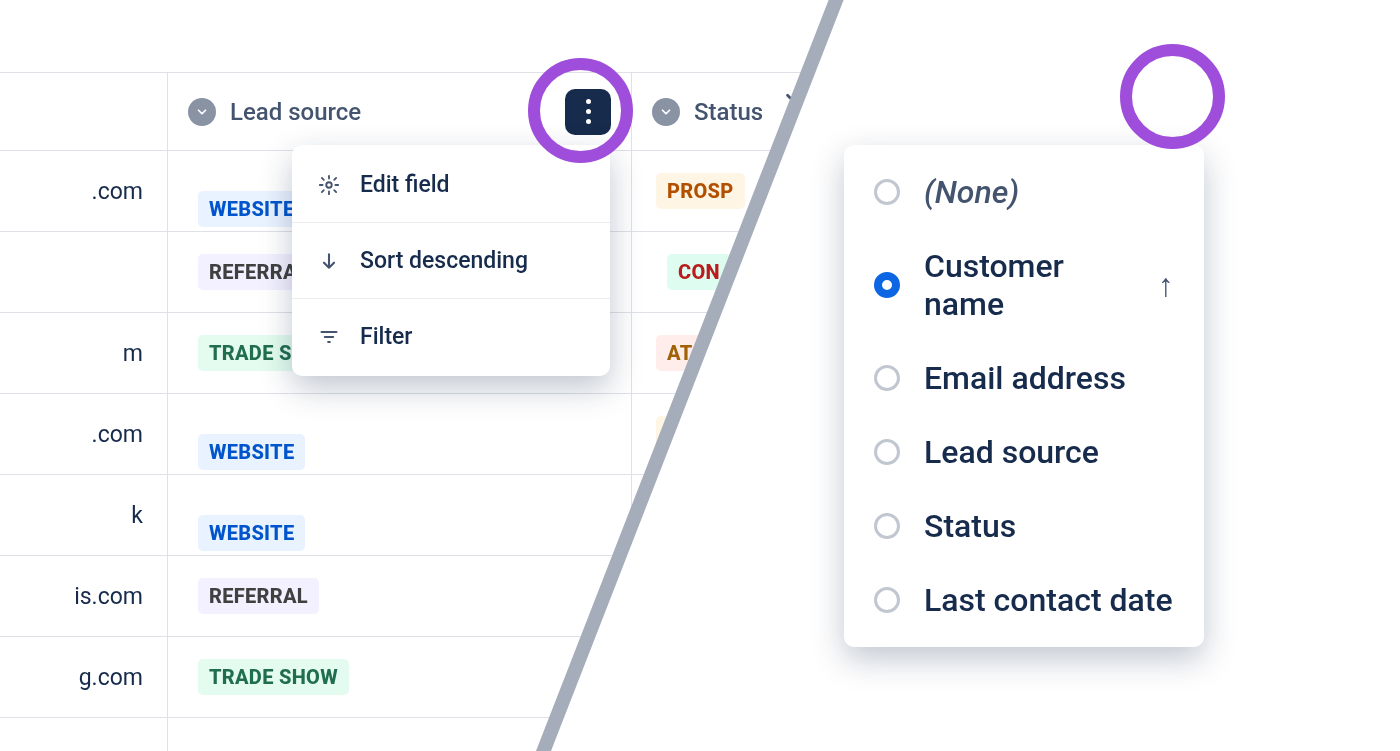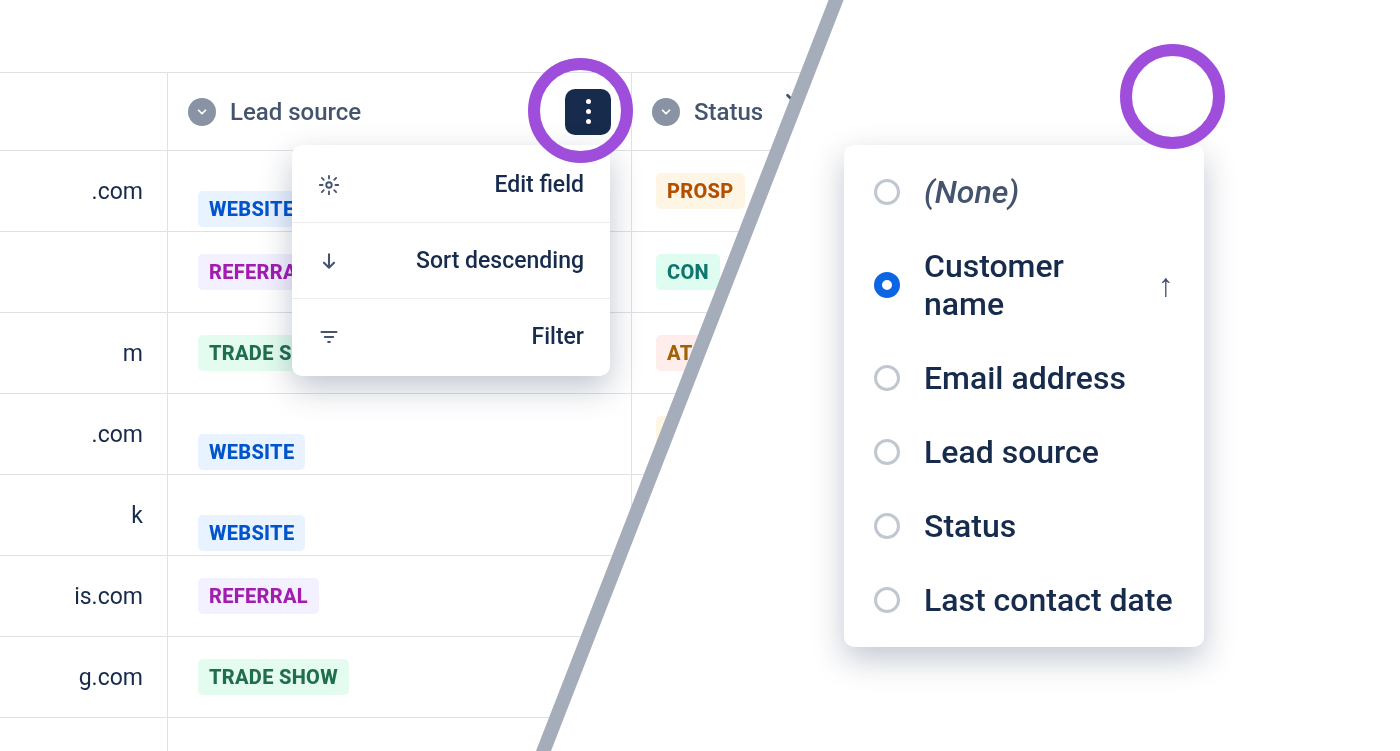--- a/index.html
+++ b/index.html
@@ -19,29 +19,29 @@
   .more-dots { display:flex; flex-direction:column; gap:5px;}
   .more-dots span{ width:5px; height:5px; border-radius:50%; background:#fff;}
   .lt-row { display:flex; height:81px; border-bottom:1px solid #DFE1E6;}
   .lt-row:last-child{border-bottom:none;}
   .cell { display:flex; align-items:center; padding:0 20px;}
   .cell-email { width:318px; border-right:1px solid #DFE1E6; font-size:23px; color:#172B4D; justify-content:flex-end; padding-right:24px;}
   .cell-lead  { width:464px; border-right:1px solid #DFE1E6; padding-left:30px;}
   .cell-status{ width:198px; padding-left:24px;}
   .badge { display:inline-block; padding:6px 11px; border-radius:5px; font-size:20px; font-weight:800; letter-spacing:0.3px; white-space:nowrap;}
   .b-blue   { background:#E9F2FF; color:#0055CC;margin-top:36px; }
-  .b-purple { background:#F3F0FF; color:#a21caf; }
+  .b-purple { background:#F3F0FF; color:#404040; }
   .b-teal   { background:#E3FCEF; color:#216E4E;text-align:right; }
   .b-orange { background:#FFF5E5; color:#B25000; }
-  .b-green  { background:#DFFCF0; color:#0f766e; }
+  .b-green  { background:#DFFCF0; color:#b91c1c;margin-left:11px; }
   .b-red    { background:#FFEDEB; color:#a16207; }
 
   
   .col-menu { position:absolute; left:292px; top:145px; width:318px; background:#fff; border-radius:10px; box-shadow:0 12px 32px rgba(9,30,66,0.25); padding:6px 0; z-index:40;}
-  .cm-item { display:flex; align-items:center; gap:20px; padding:20px 26px; font-size:23px; color:#172B4D; font-weight:500;justify-content:space-between;}
+  .cm-item { display:flex; align-items:center; gap:20px; padding:20px 26px; font-size:23px; color:#172B4D; font-weight:500;}
   .cm-item.hover { background:#F1F2F4; }
   .cm-sep { height:1px; background:#EBECF0; margin:4px 0;}
   .cm-ic { width:22px; display:flex; align-items:center; justify-content:center;}
 
   
   .hi-circle { position:absolute; width:105px; height:105px; border:12px solid #9F4DDB; border-radius:50%; z-index:60; pointer-events:none;}
 
   
   .split { position:absolute; left:0; top:0; width:1400px; height:751px; pointer-events:none; z-index:30;}
 

